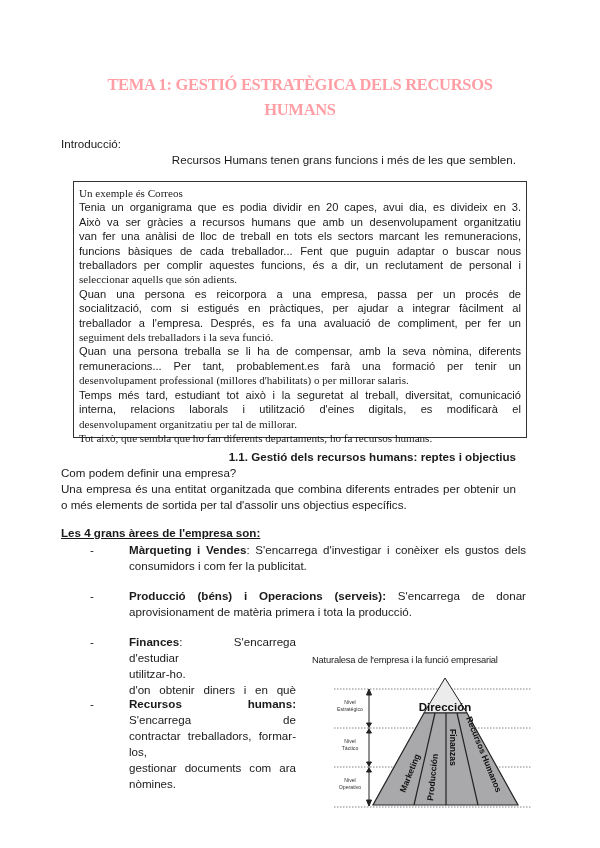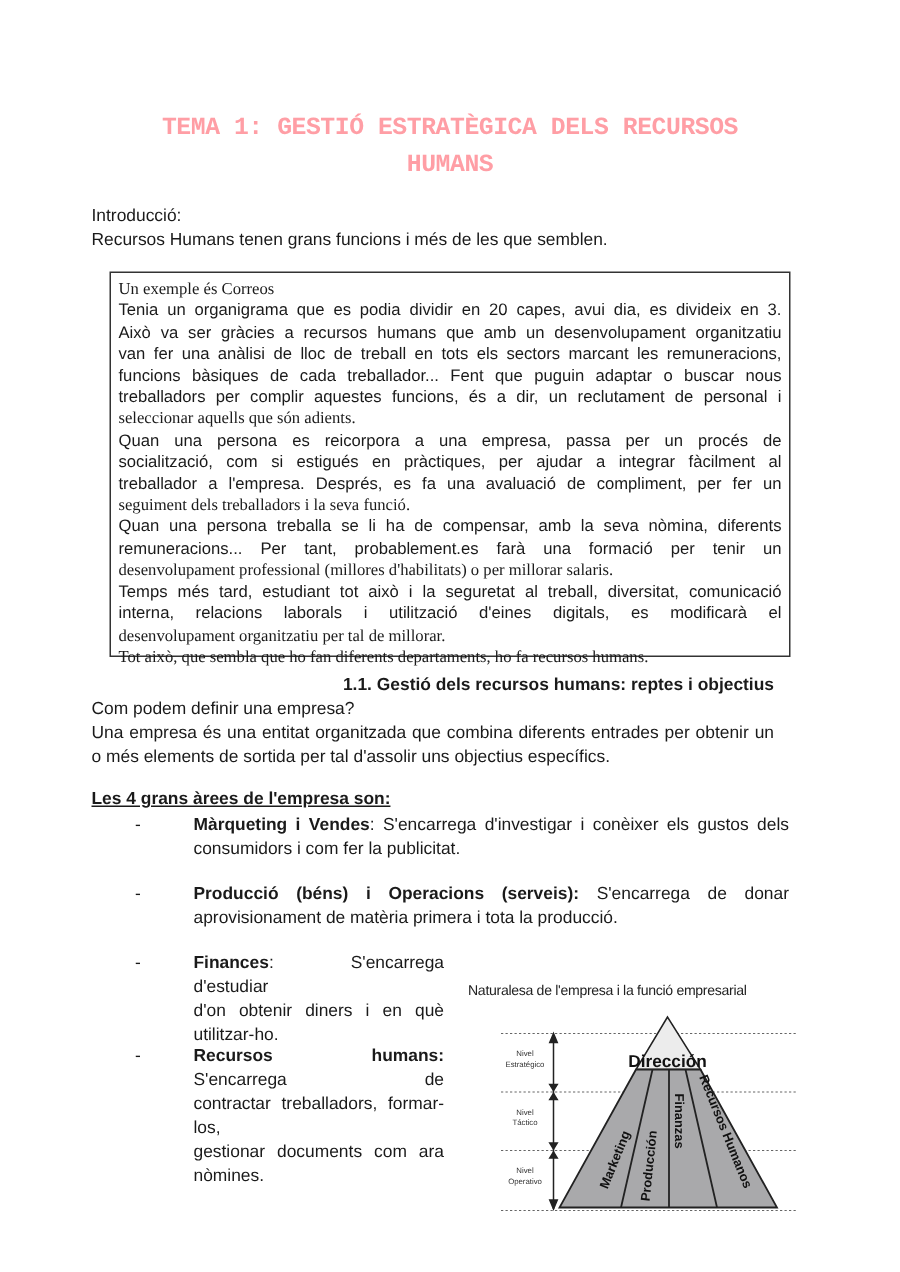--- a/index.html
+++ b/index.html
@@ -5,21 +5,21 @@
   html, body { margin: 0; padding: 0; background: #ffffff; }
   body {
     width: 600px; height: 848px; position: relative; overflow: hidden;
     font-family: "Liberation Sans", "DejaVu Sans", sans-serif;
     color: #1a1a1a;
   }
   .page { position: absolute; left: 0; top: 0; width: 600px; height: 848px; }
   .title {
     position: absolute; left: 60px; top: 72px; width: 480px;
     text-align: center;
-    font-family: Liberation Mono, monospace;
+    font-family: Liberation Serif, serif;
     font-weight: bold;
     font-size: 16.5px; line-height: 25px;
     color: #ff9ea5;
     letter-spacing: -0.3px;
   }
   .p {
     position: absolute; left: 61px; width: 455px;
     font-size: 11.6px; line-height: 16px; margin: 0;
   }
   .box {
@@ -51,21 +51,21 @@
 <body>
 
 <div class="page">
 
   <div class="title">
     <div>TEMA 1: GESTIÓ ESTRATÈGICA DELS RECURSOS</div>
     <div>HUMANS</div>
   </div>
 
   <p class="p" style="top:136px;">Introducció:</p>
-  <p class="p" style="top:152px;">Recursos Humans tenen grans funcions i més de les que semblen.</p>
+  <p class="p" style="top:152px;text-align:right;">Recursos Humans tenen grans funcions i més de les que semblen.</p>
 
   <div class="box">
     <span class="line last">Un exemple és Correos</span>
     <span class="line full">Tenia un organigrama que es podia dividir en 20 capes, avui dia, es divideix en 3.</span>
     <span class="line full">Això va ser gràcies a recursos humans que amb un desenvolupament organitzatiu</span>
     <span class="line full">van fer una anàlisi de lloc de treball en tots els sectors marcant les remuneracions,</span>
     <span class="line full">funcions bàsiques de cada treballador... Fent que puguin adaptar o buscar nous</span>
     <span class="line full">treballadors per complir aquestes funcions, és a dir, un reclutament de personal i</span>
     <span class="line last">seleccionar aquells que són adients.</span>
     <span class="line full">Quan una persona es reicorpora a una empresa, passa per un procés de</span>
@@ -101,22 +101,22 @@
     <div class="body" style="width:417px;">
       <span class="l"><b>Producció (béns) i Operacions (serveis):</b> <span>S'encarrega de donar</span></span>
       <span class="l last">aprovisionament de matèria primera i tota la producció.</span>
     </div>
   </div>
 
   <div class="item" style="top:634px;">
     <span class="dash">-</span>
     <div class="body" style="width:187px;">
       <span class="l"><b>Finances</b><span>:</span> <span>S'encarrega d'estudiar</span></span>
+      <span class="l last">utilitzar-ho.</span>
       <span class="l">d'on obtenir diners i en què</span>
-      <span class="l last">utilitzar-ho.</span>
     </div>
   </div>
 
   <div class="item" style="top:696px;">
     <span class="dash">-</span>
     <div class="body" style="width:187px;">
       <span class="l"><b>Recursos humans:</b> <span>S'encarrega de</span></span>
       <span class="l">contractar treballadors, formar-los,</span>
       <span class="l">gestionar documents com ara</span>
       <span class="l last">nòmines.</span>

